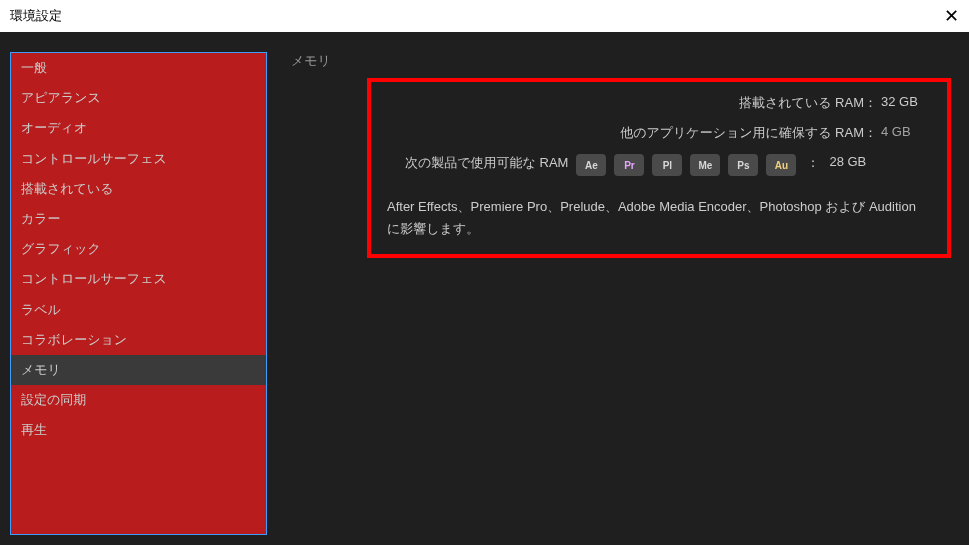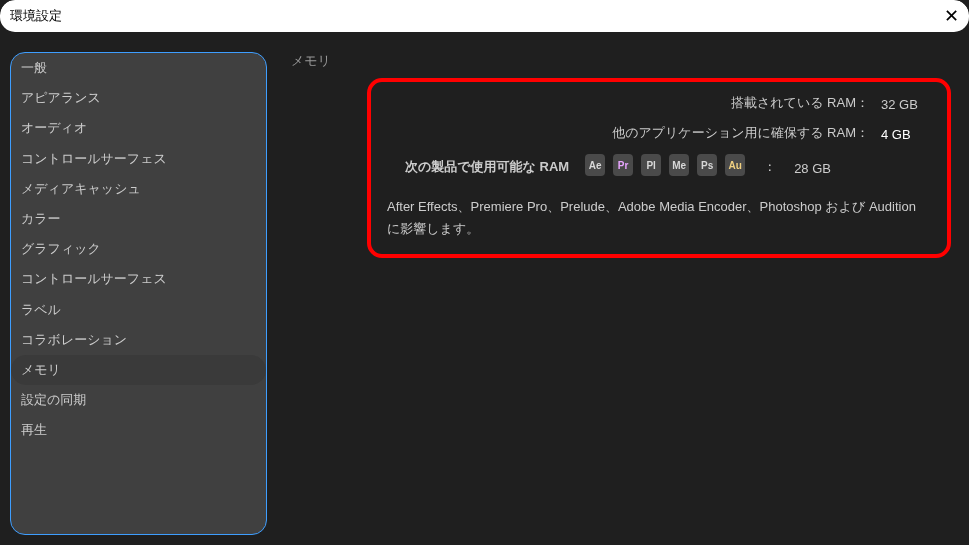--- a/index.html
+++ b/index.html
@@ -1,15 +1,15 @@
 <!DOCTYPE html>
 <html><head>
   <meta charset="utf-8">
   <style>
-    * { margin: 0; padding: 0; box-sizing: border-box; border-radius: 15px; }
+    * { margin: 0; padding: 0; box-sizing: border-box; }
     body {
       font-family: "Hiragino Kaku Gothic ProN", "Meiryo", sans-serif;
       background: #1f1f1f;
       color: #cccccc;
       font-size: 13px;
       width: 969px;
       height: 545px;
       overflow: hidden;
     }
     .titlebar {
@@ -30,21 +30,21 @@
     }
     .content {
       display: flex;
       padding: 20px 10px 10px 10px;
       height: calc(100% - 32px);
       gap: 20px;
     }
     .sidebar {
       width: 257px;
       border: 1px solid #3e9eff;
-      background: #404040;
+      background: #b91c1c;
       overflow-y: auto;
     }
     .sidebar-item {
       padding: 6px 10px;
       cursor: pointer;
       color: #cccccc;
       line-height: 1.4;
     }
     .sidebar-item.selected {
       background: #3a3a3a;
@@ -60,53 +60,53 @@
       margin-left: 4px;
     }
     .highlight-box {
       border: 4px solid #ff0000;
       padding: 12px 16px 14px 16px;
       margin-left: 80px;
       margin-right: 8px;
     }
     .row {
       display: flex;
-      align-items: flex-end;
+      align-items: flex-start;
       justify-content: flex-end;
       margin-bottom: 12px;
-      gap: 12px;
+      gap: 4px;
       color: #cccccc;
     }
     .row-label { color: #cccccc; }
     .row-value { color: #cccccc; min-width: 50px; text-align: left; }
-    .value-link { color: #ffffff; }
+    .value-link { color: #a3a3a3; }
     .app-icons {
       display: flex;
       gap: 8px;
       align-items: center;
     }
     .app-icon {
-      width: 20px;
+      width: 30px;
       height: 22px;
       background: #4a4a4a;
       border-radius: 4px;
       display: flex;
       align-items: center;
       justify-content: center;
       font-size: 10px;
       font-weight: bold;
       color: #d8d8d8;
     }
     .app-icon.pr { color: #e8a5ff; }
     .app-icon.au { color: #f0d080; }
     .row-3 {
       justify-content: flex-start;
       padding-left: 18px;
     }
-    .row-3 .row-label { margin-right: 4px; font-weight: bold; }
+    .row-3 .row-label { margin-right: 4px; }
     .row-3 .colon { margin: 0 6px; }
     .description {
       color: #cccccc;
       line-height: 1.7;
       margin-top: 20px;
       font-size: 13px;
     }
   </style>
 </head>
 <body>
@@ -115,21 +115,21 @@
   <span class="titlebar-title">環境設定</span>
   <span class="close-btn">✕</span>
 </div>
 
 <div class="content">
   <div class="sidebar">
     <div class="sidebar-item"><span>一般</span></div>
     <div class="sidebar-item"><span>アピアランス</span></div>
     <div class="sidebar-item"><span>オーディオ</span></div>
     <div class="sidebar-item"><span>コントロールサーフェス</span></div>
-    <div class="sidebar-item"><span>メディアキャッシュ</span></div>
+    <div class="sidebar-item"><span>搭載されている</span></div>
     <div class="sidebar-item"><span>カラー</span></div>
     <div class="sidebar-item"><span>グラフィック</span></div>
     <div class="sidebar-item"><span>コントロールサーフェス</span></div>
     <div class="sidebar-item"><span>ラベル</span></div>
     <div class="sidebar-item"><span>コラボレーション</span></div>
     <div class="sidebar-item selected"><span>メモリ</span></div>
     <div class="sidebar-item"><span>設定の同期</span></div>
     <div class="sidebar-item"><span>再生</span></div>
 
   </div>

